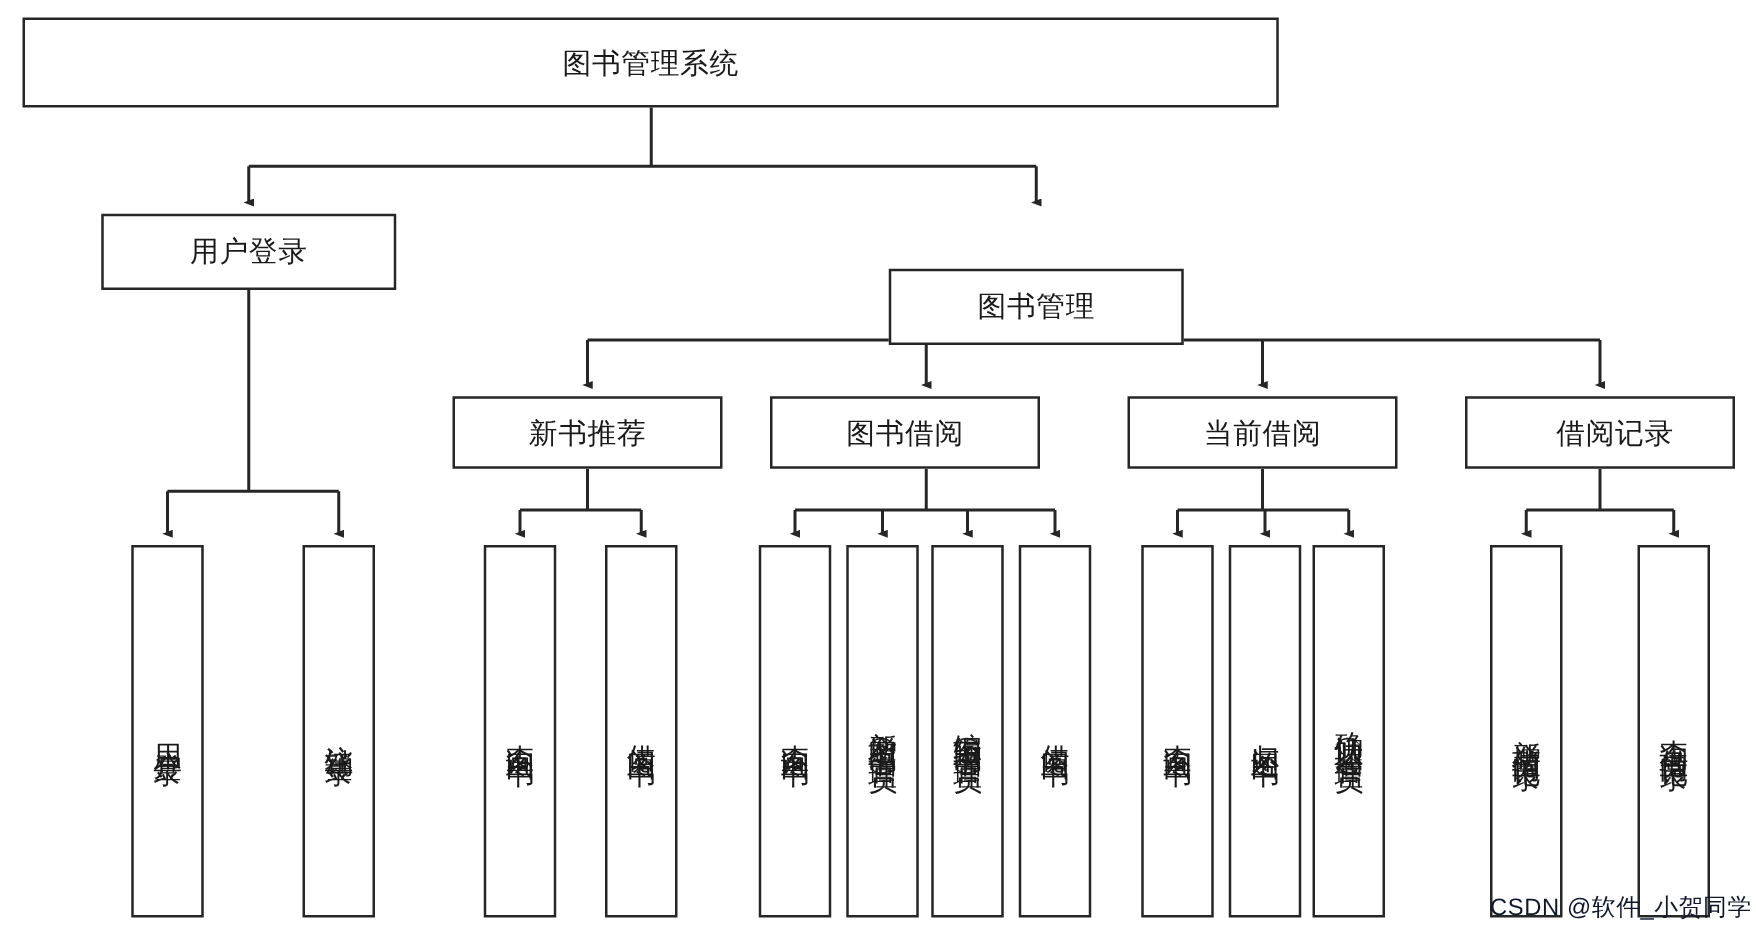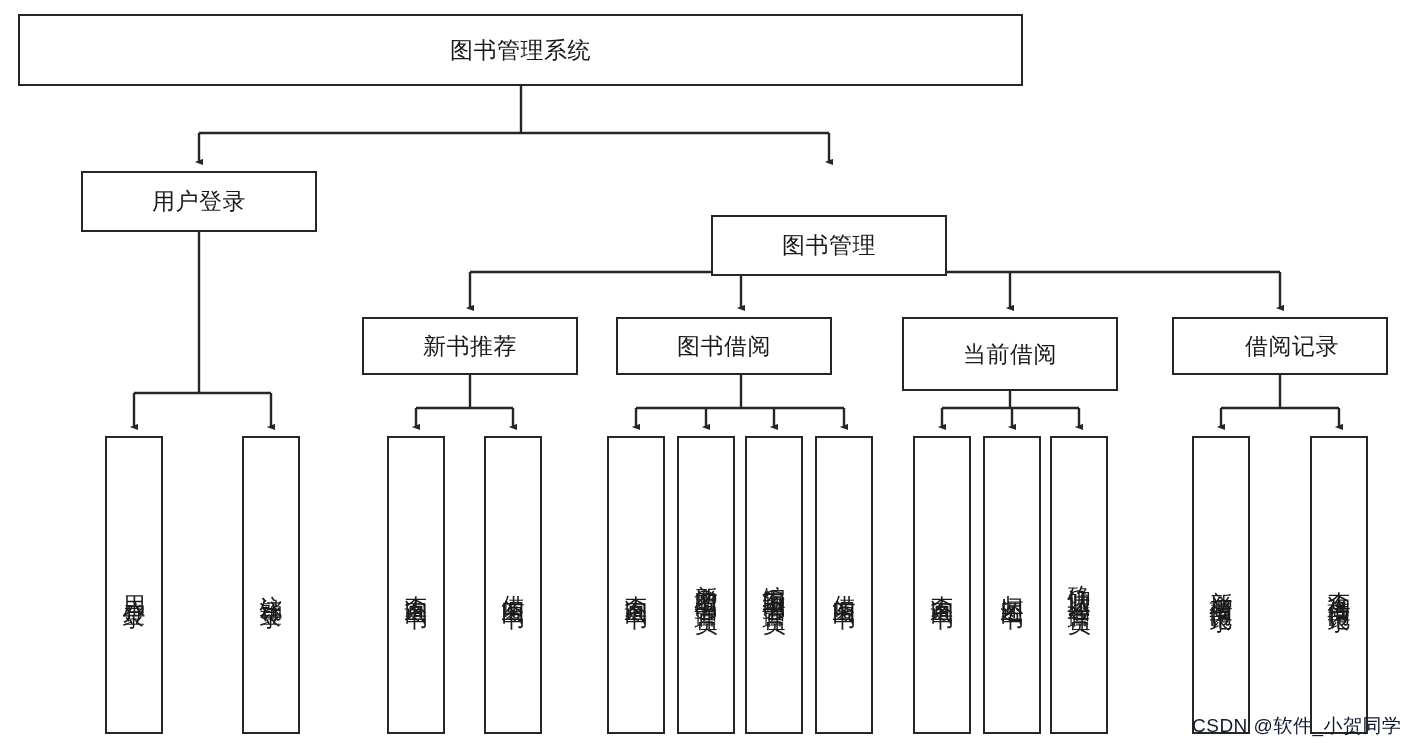--- a/index.html
+++ b/index.html
@@ -117,21 +117,21 @@
       </div>
       <div class="node horizontal" style="left: 711px; top: 171px; width: 236px; height: 61px; margin-top: 44px;">
         <span class="label">图书管理</span>
       </div>
       <div class="node horizontal" style="left: 362px; top: 317px; width: 216px; height: 58px;">
         <span class="label">新书推荐</span>
       </div>
       <div class="node horizontal" style="left: 616px; top: 317px; width: 216px; height: 58px;">
         <span class="label">图书借阅</span>
       </div>
-      <div class="node horizontal" style="left: 902px; top: 317px; width: 216px; height: 74px;">
+      <div class="node horizontal" style="left: 902px; top: 317px; width: 216px; height: 58px;">
         <span class="label">当前借阅</span>
       </div>
       <div class="node horizontal" style="left: 1172px; top: 317px; width: 216px; height: 58px; padding-left: 24px;">
         <span class="label">借阅记录</span>
       </div>
       <div class="node vertical" style="left: 105px; top: 436px; width: 58px; height: 298px;">
         <span class="label">用户登录</span>
       </div>
       <div class="node vertical" style="left: 242px; top: 436px; width: 58px; height: 298px;">
         <span class="label">注销登录</span>

